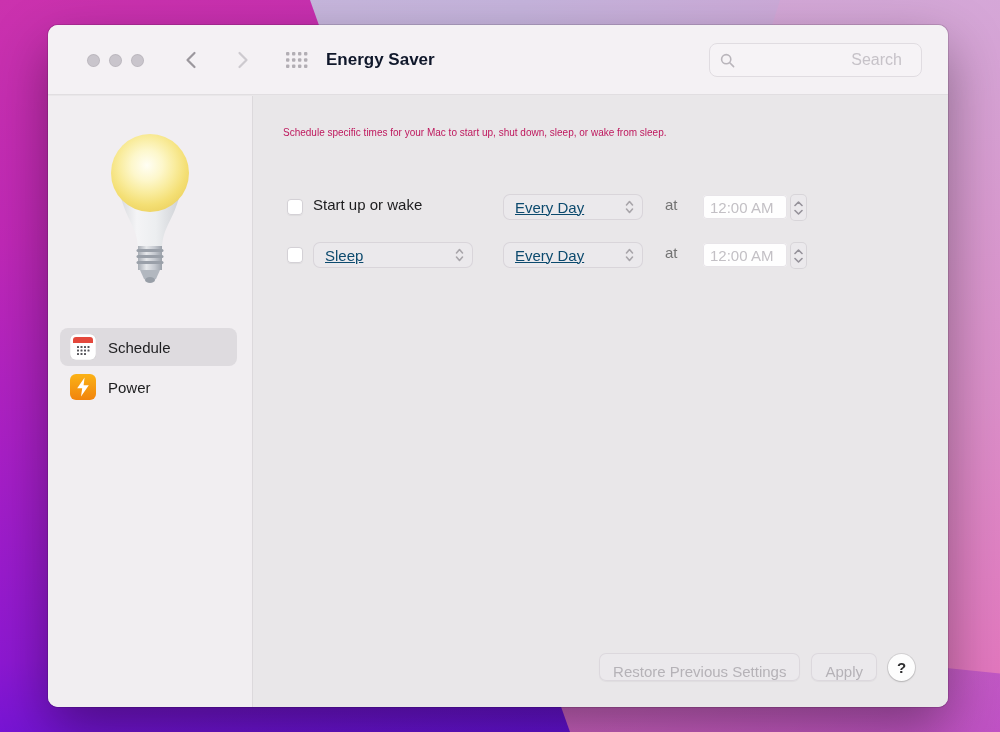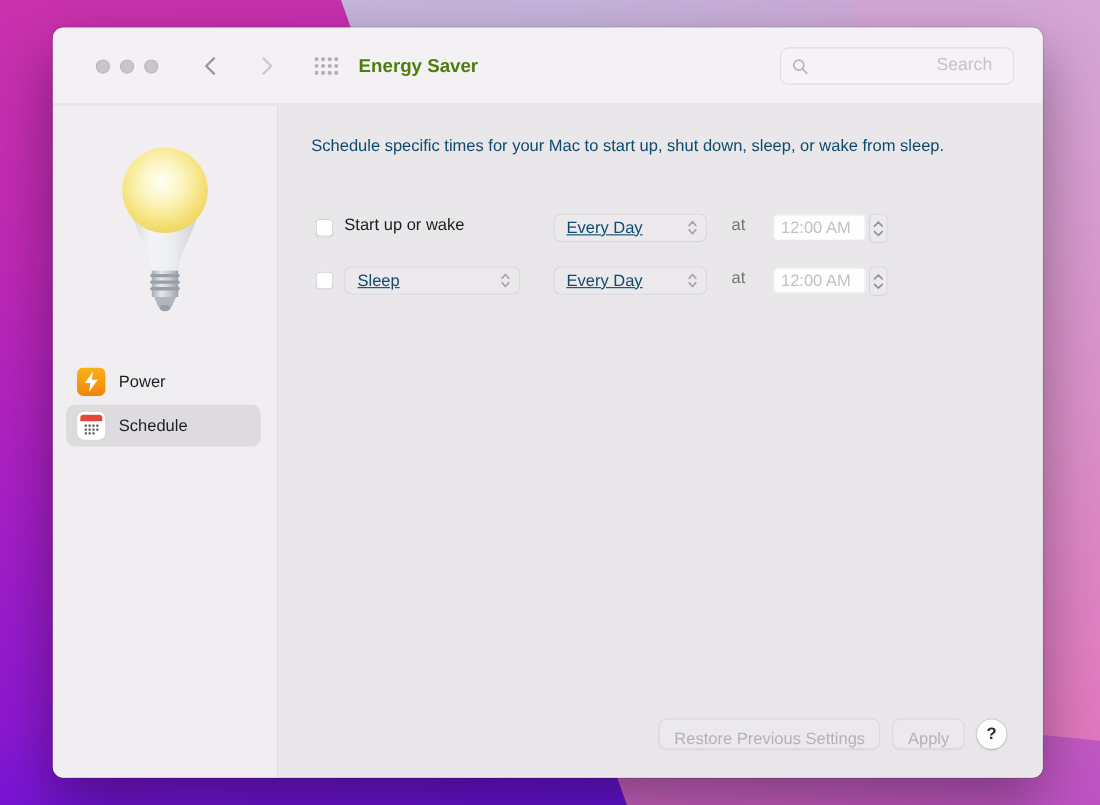--- a/index.html
+++ b/index.html
@@ -24,21 +24,21 @@
     box-shadow:0 22px 55px rgba(0,0,0,.38), 0 0 0 1px rgba(0,0,0,.12); }
 
   .toolbar { position:absolute; left:0; top:0; width:100%; height:70px;
     background:#f4f1f4; border-bottom:1px solid #e1dee1; }
   .traffic { position:absolute; top:29px; width:13px; height:13px; border-radius:50%;
     background:#c9c5cc; box-shadow:inset 0 0 0 1px rgba(0,0,0,.07); }
   .tl-1 { left:39px; } .tl-2 { left:61px; } .tl-3 { left:83px; }
   .nav-chevron { position:absolute; top:25px; width:20px; height:20px; }
   .chev-back { left:134px; } .chev-fwd { left:184px; }
   .grid-icon { position:absolute; left:238px; top:27px; }
-  .win-title { position:absolute; left:278px; top:25px; font-size:17px; font-weight:700; color:#4d7c0f; }
+  .win-title { position:absolute; left:278px; top:25px; font-size:17px; font-weight:700; color:#0f172a; }
   .search-field { position:absolute; left:661px; top:18px; width:213px; height:34px;
     border-radius:8px; background:#f6f3f6; border:1px solid #e0dce1; display:flex; align-items:center; }
   .search-field svg { margin-left:10px; flex:none; }
   .search-field input { border:none; outline:none; background:transparent; margin-left:7px;
     font-size:16px; color:#8a868c; width:160px; font-family:"Liberation Sans",sans-serif;text-align:right; }
   .search-field input::placeholder { color:#c6c2c8; }
 
   .win-body { position:absolute; left:0; top:71px; right:0; bottom:0; display:flex; }
 
   
@@ -47,21 +47,21 @@
   .side-nav { position:absolute; left:0; top:232px; width:100%; }
   .side-item { display:flex; align-items:center; height:38px; margin:0 15px 2px 12px;
     border-radius:8px; padding-left:10px; cursor:default; }
   .side-item.selected { background:#dedbdf; }
   .side-item .icon { width:26px; height:26px; flex:none; }
   .side-item .lbl { margin-left:12px; font-size:15px; color:#1d1d1f; }
 
   
   .main { position:relative; flex:1; background:#e9e7e9; }
   .description { position:absolute; left:30px; top:26px; width:618px;
-    font-size:15px; line-height:21px; color:#0c4a6e; }
+    font-size:10px; line-height:21px; color:#be185d; }
 
   .checkbox { position:absolute; width:16px; height:16px; border-radius:4px; background:#fff;
     box-shadow:inset 0 0 0 1px #d4d1d6, 0 .5px 1px rgba(0,0,0,.05); }
   .row-label { position:absolute; font-size:15px; color:#1c1c1e; }
   .dropdown { position:absolute; height:26px; border-radius:7px; background:#ebe9ec;
     box-shadow:inset 0 0 0 1px #d9d5da; display:flex; align-items:center; }
   .dropdown .dd-text { margin-left:12px; font-size:15px; color:#0c4a6e; flex:1;text-decoration:underline; }
   .dropdown svg { margin-right:9px; flex:none; }
   .at-label { position:absolute; font-size:15px; color:#737373; }
   .time-field { position:absolute; width:84px; height:24px; border-radius:4px; background:#fefefe;
@@ -181,36 +181,20 @@
           <rect x="43" y="122" width="24" height="24" fill="url(#screwG)"></rect>
           <rect x="41.5" y="125" width="27" height="3" rx="1.5" fill="#9aa0a9"></rect>
           <rect x="41.5" y="131" width="27" height="3" rx="1.5" fill="#9aa0a9"></rect>
           <rect x="41.5" y="137" width="27" height="3" rx="1.5" fill="#9aa0a9"></rect>
           <path d="M45 146 L65 146 L61 155 Q55 159 49 155 Z" fill="#b2b7bf"></path>
           <ellipse cx="55" cy="156" rx="5" ry="3" fill="#989ea7"></ellipse>
         </svg>
       </div>
 
       <div class="side-nav">
-        <div class="side-item">
-          <span class="icon">
-            <svg width="26" height="26" viewBox="0 0 26 26">
-              <defs>
-                  <linearGradient id="pwG" x1="0" y1="0" x2="0" y2="1">
-                <stop offset="0%" stop-color="#fbb216"></stop>
-                    <stop offset="100%" stop-color="#f1840d"></stop>
-              </linearGradient>
-                </defs>
-              <rect x="0" y="0" width="26" height="26" rx="6" fill="url(#pwG)"></rect>
-              <path d="M14.6 3.6 L7.2 14.2 L12.2 14.2 L11 22.4 L18.8 11.3 L13.6 11.3 Z" fill="#ffffff"></path>
-            </svg>
-          </span>
-          <span class="lbl">Power</span>
-        </div>
-
         <div class="side-item selected">
           <span class="icon">
             <svg width="26" height="26" viewBox="0 0 26 26">
               <rect x="0" y="0" width="26" height="26" rx="6" fill="#ffffff"></rect>
               <rect x="0" y="0" width="26" height="26" rx="6" fill="none" stroke="rgba(0,0,0,0.08)"></rect>
               <path d="M6 3 h14 a3 3 0 0 1 3 3 v3 H3 V6 a3 3 0 0 1 3-3 Z" fill="#e4483c"></path>
               <g fill="#55555a">
                 <rect x="7" y="12" width="2" height="2" rx=".5"></rect>
                   <rect x="10.5" y="12" width="2" height="2" rx=".5"></rect>
                   <rect x="14" y="12" width="2" height="2" rx=".5"></rect>
@@ -220,20 +204,36 @@
                   <rect x="14" y="15.5" width="2" height="2" rx=".5"></rect>
                   <rect x="17.5" y="15.5" width="2" height="2" rx=".5"></rect>
                 <rect x="7" y="19" width="2" height="2" rx=".5"></rect>
                   <rect x="10.5" y="19" width="2" height="2" rx=".5"></rect>
                   <rect x="14" y="19" width="2" height="2" rx=".5"></rect>
               </g>
             </svg>
           </span>
           <span class="lbl">Schedule</span>
         </div>
+
+        <div class="side-item">
+          <span class="icon">
+            <svg width="26" height="26" viewBox="0 0 26 26">
+              <defs>
+                  <linearGradient id="pwG" x1="0" y1="0" x2="0" y2="1">
+                <stop offset="0%" stop-color="#fbb216"></stop>
+                    <stop offset="100%" stop-color="#f1840d"></stop>
+              </linearGradient>
+                </defs>
+              <rect x="0" y="0" width="26" height="26" rx="6" fill="url(#pwG)"></rect>
+              <path d="M14.6 3.6 L7.2 14.2 L12.2 14.2 L11 22.4 L18.8 11.3 L13.6 11.3 Z" fill="#ffffff"></path>
+            </svg>
+          </span>
+          <span class="lbl">Power</span>
+        </div>
       </div>
     </div>
 
     <div class="main">
       <div class="description">Schedule specific times for your Mac to start up, shut down, sleep, or wake from sleep.</div>
 
       <div class="row1">
         <div class="checkbox"></div>
         <div class="row-label">Start up or wake</div>
         <div class="dropdown dropdown-freq">

